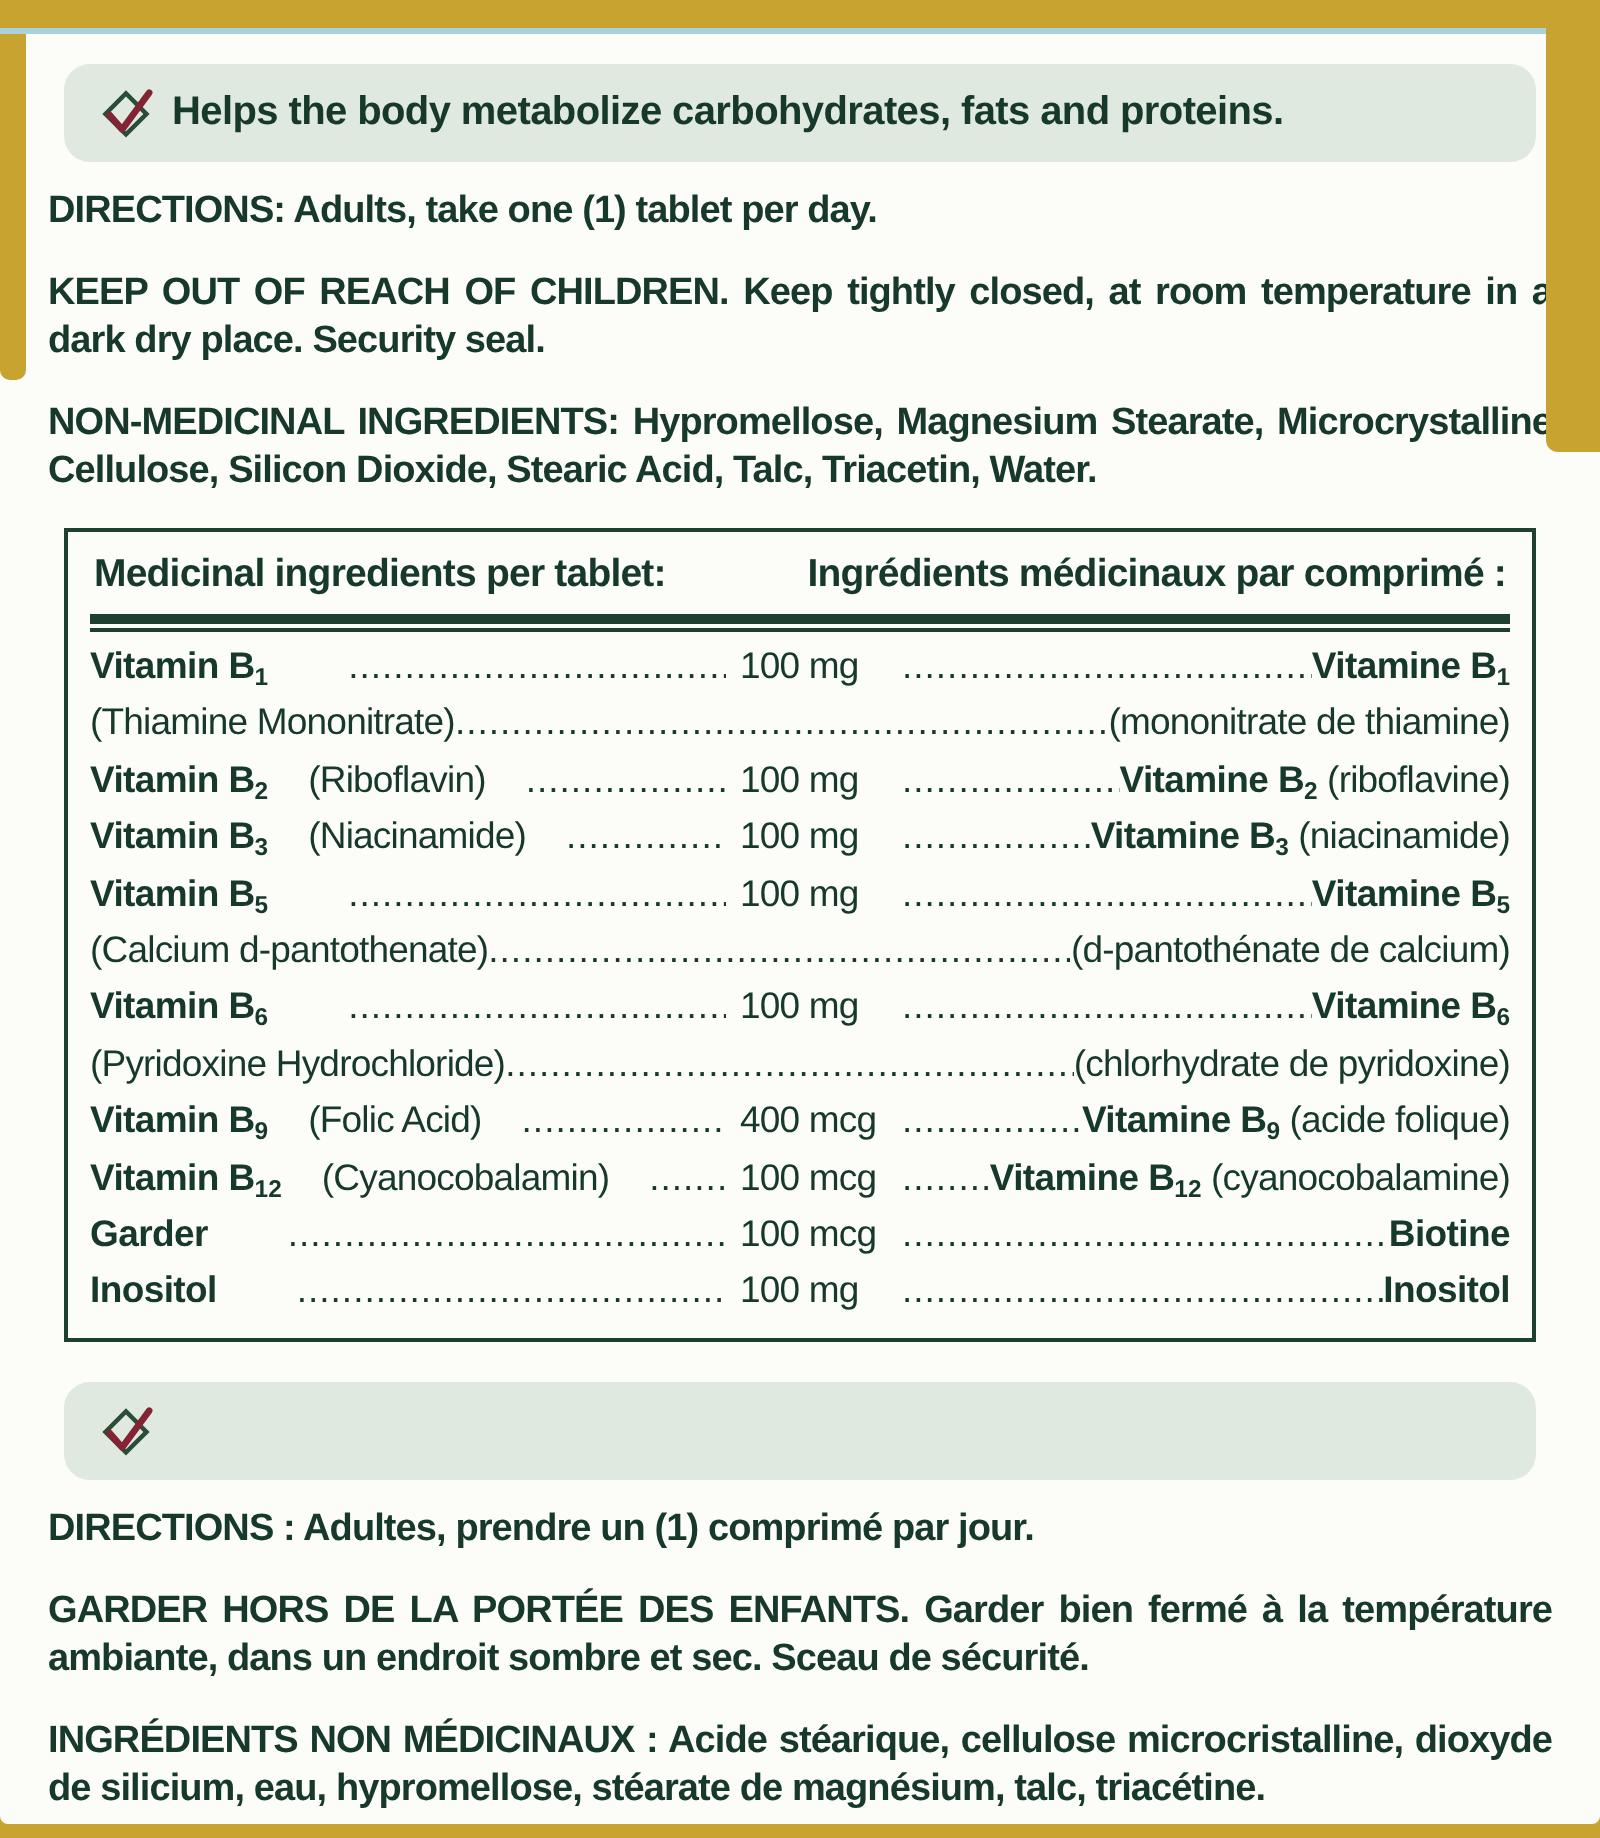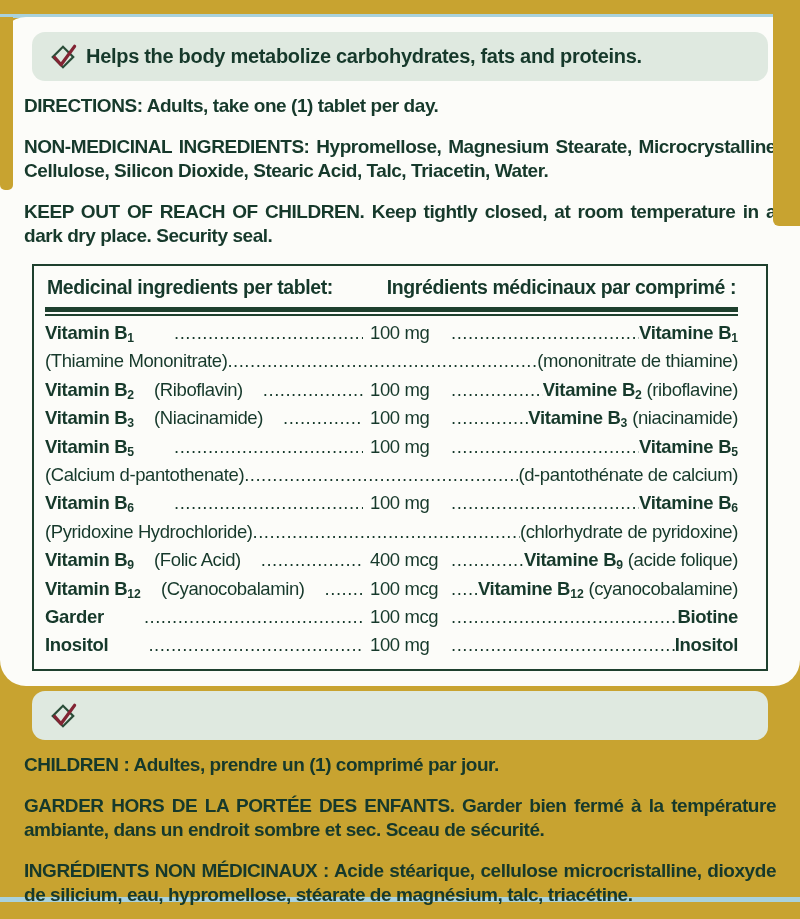--- a/index.html
+++ b/index.html
@@ -18,23 +18,23 @@
     width:800px;height:919px;
     background:var(--gold);
     font-family:"Liberation Sans","DejaVu Sans",sans-serif;
     color:var(--ink);
     overflow:hidden;
   }
   .accent-line{position:absolute;left:0;width:800px;background:var(--blue);z-index:0;}
   .accent-top{top:14px;height:4px;}
   .accent-bottom{top:897px;height:5px;}
   .panel{
-    position:absolute;left:0;top:17px;width:800px;height:669px;
+    position:absolute;left:0;top:17px;width:800px;height:895px;
     background:var(--panel);
-    border-radius:26px;
+    border-radius:4px;
     z-index:1;
     padding:15px 24px 0 24px;
   }
   .gold-band{position:absolute;background:var(--gold);z-index:2;}
   .band-left{left:0;top:17px;width:13px;height:173px;border-radius:0 0 5px 5px;}
   .band-right{right:0;top:14px;width:27px;height:212px;border-radius:0 0 0 6px;}
 
   .claim{
     background:var(--box);
     border-radius:13px;
@@ -54,21 +54,21 @@
     font-size:19px;letter-spacing:-0.45px;line-height:24px;
     text-align:justify;
     font-weight:bold;
   }
   .para b{letter-spacing:-0.45px;}
   .gap{margin-top:17px;}
 
   .ing-table{
     margin:16px 8px 0 8px;
     border:2px solid var(--rule);
-    padding:7px 28px 9px 11px;
+    padding:7px 11px 9px 11px;
     font-size:18.5px;letter-spacing:-0.4px;
   }
   .thead{
     display:flex;justify-content:space-between;
     font-weight:bold;font-size:19.5px;
     padding:3px 2px 8px 2px;
   }
   .thead-rule{
     border-top:5px solid var(--rule);
     border-bottom:2px solid var(--rule);
@@ -104,23 +104,23 @@
   <div class="claim">
     <svg width="29" height="29" viewBox="0 0 30 30">
       <rect x="8" y="8" width="15" height="15" fill="none" stroke="#2a4d38" stroke-width="2.3" transform="rotate(45 15.5 15.5)"></rect>
       <path d="M7 16 L13.5 23.5 L27.5 4.5" fill="none" stroke="#822433" stroke-width="3.4" stroke-linecap="round" stroke-linejoin="round"></path>
     </svg>
     <span class="txt">Helps the body metabolize carbohydrates, fats and proteins.</span>
   </div>
 
   <p class="para"><b>DIRECTIONS:</b><span> Adults, take one (1) tablet per day.</span></p>
 
+  <p class="para gap"><b>KEEP OUT OF REACH OF CHILDREN.</b><span> Keep tightly closed, at room temperature in a dark dry place. Security seal.</span></p>
+
   <p class="para gap"><b>NON-MEDICINAL INGREDIENTS:</b><span> Hypromellose, Magnesium Stearate, Microcrystalline Cellulose,  Silicon Dioxide, Stearic Acid, Talc, Triacetin, Water.</span></p>
-
-  <p class="para gap"><b>KEEP OUT OF REACH OF CHILDREN.</b><span> Keep tightly closed, at room temperature in a dark dry place. Security seal.</span></p>
 
   <div class="ing-table">
     <div class="thead">
       <span>Medicinal ingredients per tablet:</span>
       <span>Ingrédients médicinaux par comprimé :</span>
     </div>
     <div class="thead-rule"></div>
     <div>
         <div class="trow">
           <span class="lcell">
@@ -230,21 +230,21 @@
       </div>
   </div>
 
   <div class="claim claim-fr">
     <svg width="29" height="29" viewBox="0 0 30 30">
       <rect x="8" y="8" width="15" height="15" fill="none" stroke="#2a4d38" stroke-width="2.3" transform="rotate(45 15.5 15.5)"></rect>
       <path d="M7 16 L13.5 23.5 L27.5 4.5" fill="none" stroke="#822433" stroke-width="3.4" stroke-linecap="round" stroke-linejoin="round"></path>
     </svg>
   </div>
 
-  <p class="para"><b>CHILDREN :</b><span> Adultes, prendre un (1) comprimé par jour.</span></p>
+  <p class="para"><b>DIRECTIONS :</b><span> Adultes, prendre un (1) comprimé par jour.</span></p>
 
   <p class="para gap"><b>GARDER HORS DE LA PORTÉE DES ENFANTS.</b><span> Garder bien fermé à la température ambiante, dans un endroit sombre et sec. Sceau de sécurité.</span></p>
 
   <p class="para gap"><b>INGRÉDIENTS NON MÉDICINAUX :</b><span> Acide stéarique, cellulose microcristalline, dioxyde de silicium, eau,  hypromellose, stéarate de magnésium, talc, triacétine.</span></p>
 
 </div>
 
 <div class="gold-band band-left"></div>
 <div class="gold-band band-right"></div>
 

